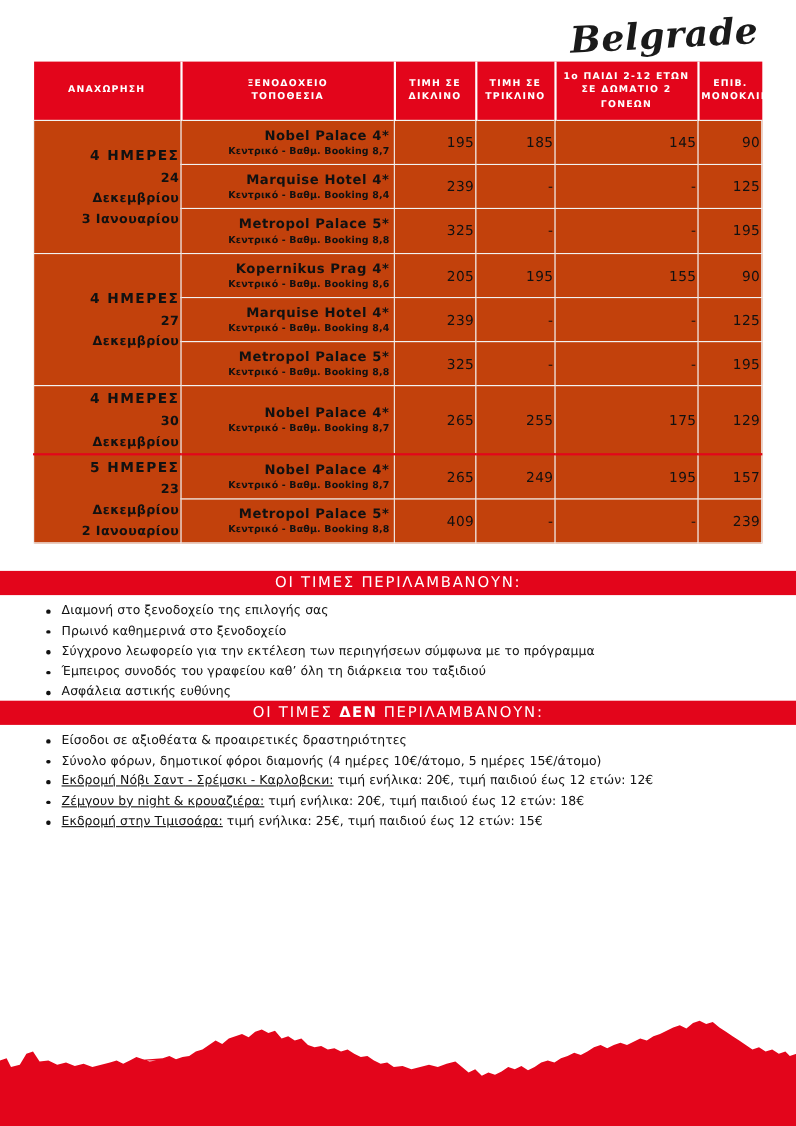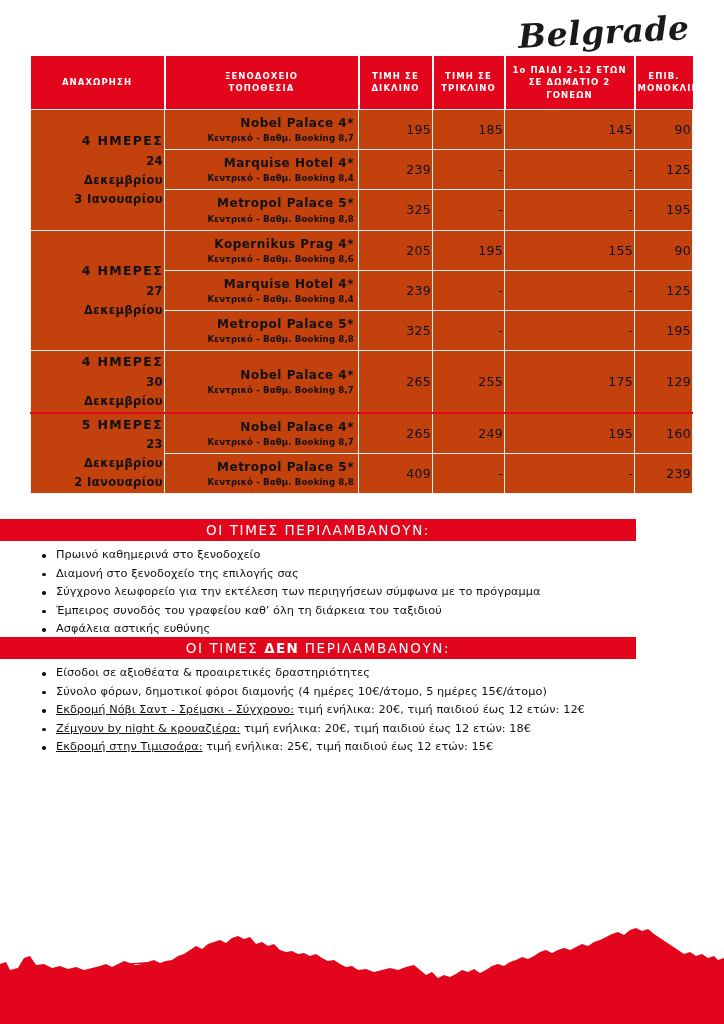--- a/index.html
+++ b/index.html
@@ -104,21 +104,21 @@
     letter-spacing: 0.3px;
     margin-top: 28px;
   }
 
   tr.block-sep-red > td { border-top: 2px solid #e3051b; }
 
   
   .section-banner {
     position: absolute;
     left: 0;
-    width: 636px;
+    width: 724px;
     height: 22px;
     background: #e3051b;
     color: #ffffff;
     text-align: center;
     font-size: 13.5px;
     letter-spacing: 1.6px;
     line-height: 22px;
     white-space: nowrap;
   }
   .section-banner .emph { font-weight: 700; letter-spacing: 1.2px; text-align: center; }
@@ -297,51 +297,51 @@
           <span class="dep-line">23 Δεκεμβρίου</span>
           <span class="dep-line">2 Ιανουαρίου</span>
         </td>
         <td class="cell-hotel">
           <span class="hotel-name">Nobel Palace 4*</span>
           <span class="hotel-sub">Κεντρικό - Βαθμ. Booking 8,7</span>
         </td>
         <td class="cell-price">265</td>
         <td class="cell-price">249</td>
         <td class="cell-price">195</td>
-        <td class="cell-price">160</td>
+        <td class="cell-price">157</td>
       </tr>
       <tr>
         <td class="cell-hotel">
           <span class="hotel-name">Metropol Palace 5*</span>
           <span class="hotel-sub">Κεντρικό - Βαθμ. Booking 8,8</span>
         </td>
         <td class="cell-price">409</td>
         <td class="cell-price">-</td>
         <td class="cell-price">-</td>
         <td class="cell-price">239</td>
       </tr>
     </tbody>
 </table>
 
 <div class="section-banner" id="banner-included">ΟΙ ΤΙΜΕΣ ΠΕΡΙΛΑΜΒΑΝΟΥΝ:</div>
 <ul class="bullet-list" id="list-included">
+    <li>Διαμονή στο ξενοδοχείο της επιλογής σας</li>
     <li>Πρωινό καθημερινά στο ξενοδοχείο</li>
-    <li>Διαμονή στο ξενοδοχείο της επιλογής σας</li>
     <li>Σύγχρονο λεωφορείο για την εκτέλεση των περιηγήσεων σύμφωνα με το πρόγραμμα</li>
     <li>Έμπειρος συνοδός του γραφείου καθ’ όλη τη διάρκεια του ταξιδιού</li>
     <li>Ασφάλεια αστικής ευθύνης</li>
   </ul>
 
 <div class="section-banner" id="banner-excluded">
   <span>ΟΙ ΤΙΜΕΣ </span><span class="emph">ΔΕΝ</span><span> ΠΕΡΙΛΑΜΒΑΝΟΥΝ:</span>
 </div>
 <ul class="bullet-list" id="list-excluded">
     <li><span>Είσοδοι σε αξιοθέατα &amp; προαιρετικές δραστηριότητες</span></li>
     <li><span>Σύνολο φόρων, δημοτικοί φόροι διαμονής (4 ημέρες 10€/άτομο, 5 ημέρες 15€/άτομο)</span></li>
-    <li><span class="ul">Εκδρομή Νόβι Σαντ - Σρέμσκι - Σύγχρονο:</span><span> τιμή ενήλικα: 20€, τιμή παιδιού έως 12 ετών: 12€</span></li>
+    <li><span class="ul">Εκδρομή Νόβι Σαντ - Σρέμσκι - Καρλοβски:</span><span> τιμή ενήλικα: 20€, τιμή παιδιού έως 12 ετών: 12€</span></li>
     <li><span class="ul">Ζέμγουν by night &amp; κρουαζιέρα:</span><span> τιμή ενήλικα: 20€, τιμή παιδιού έως 12 ετών: 18€</span></li>
     <li><span class="ul">Εκδρομή στην Τιμισοάρα:</span><span> τιμή ενήλικα: 25€, τιμή παιδιού έως 12 ετών: 15€</span></li>
   </ul>
 
 <svg class="bottom-decoration" viewBox="0 0 724 104" preserveAspectRatio="none">
   <path fill="#e3051b" d="M0,44 L6,42 L10,50 L18,48 L24,38 L30,36 L36,45 L44,44 L52,48 L60,46 L68,49 L76,47
     L84,50 L92,48 L100,46 L106,44 L112,47 L118,44 L124,41 L130,43 L136,45 L142,44 L120,44 L148,42 L154,40
     L160,43 L166,41 L172,40 L178,36 L184,34 L190,30 L196,26 L202,29 L208,24 L214,22 L220,20 L226,23
     L232,18 L238,16 L244,19 L250,17 L256,24 L262,22 L268,26 L274,24 L280,30 L286,32 L292,31 L298,34
     L304,33 L310,36 L316,34 L322,38 L328,41 L334,40 L340,44 L346,47 L352,46 L358,50 L366,49 L374,52

